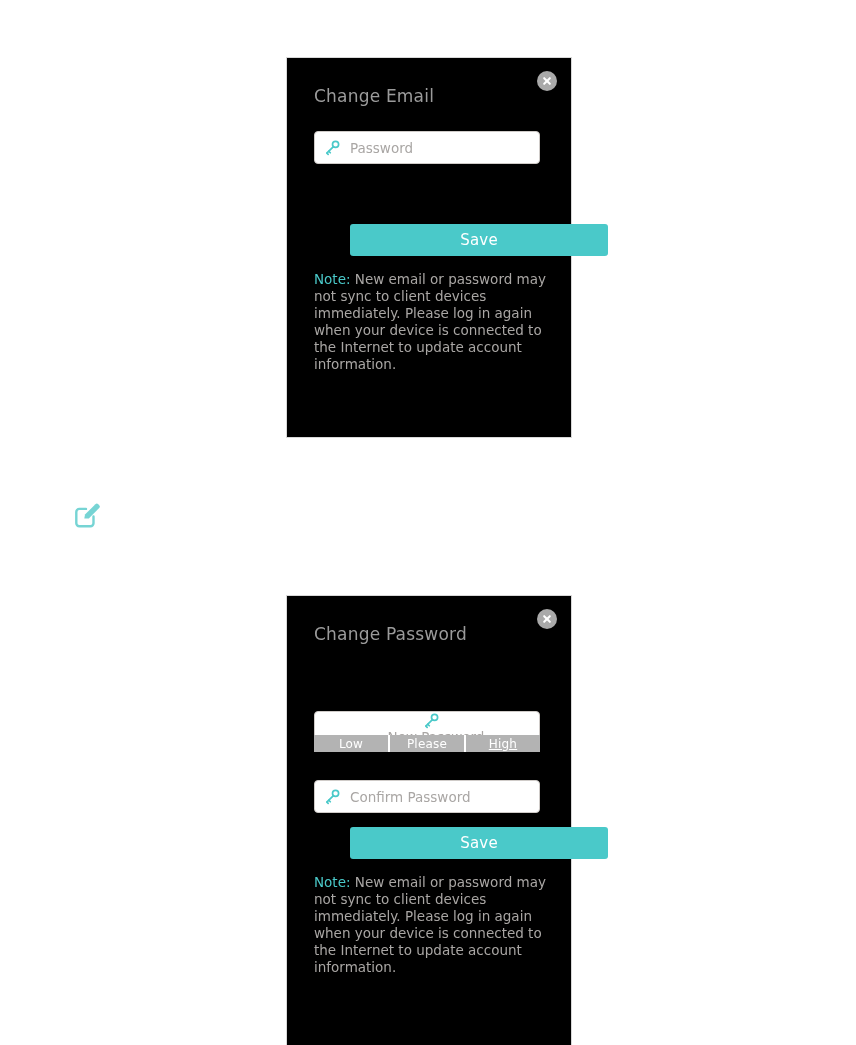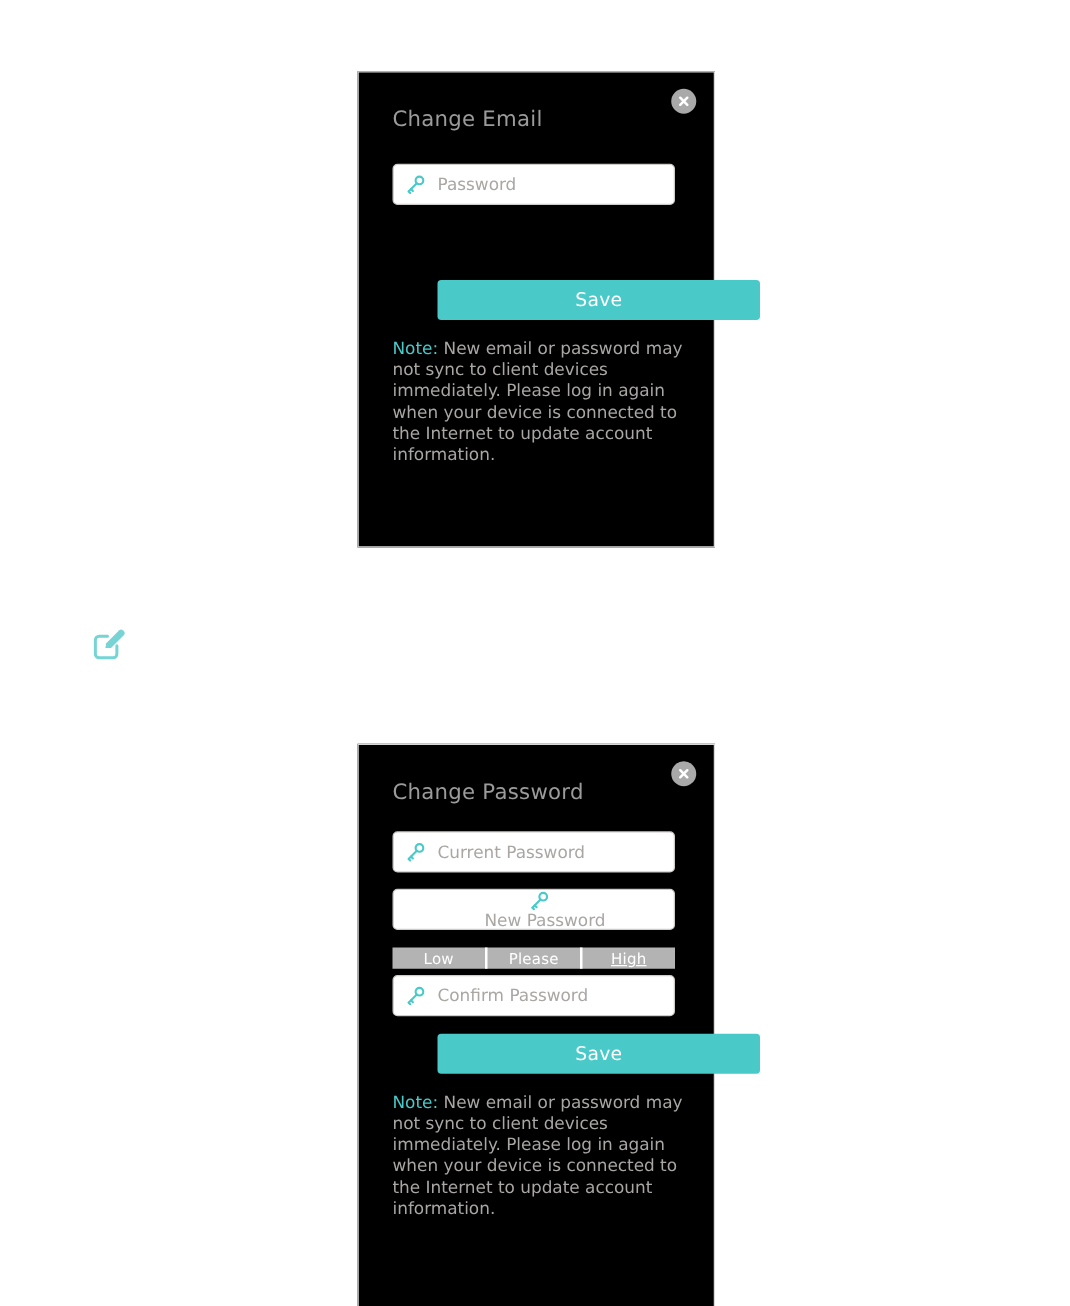--- a/index.html
+++ b/index.html
@@ -181,45 +181,34 @@
   <path d="M20.5 16.5 V23.2 a3 3 0 0 1 -3 3 H6.3 a3 3 0 0 1 -3 -3 V11.9 a3 3 0 0 1 3 -3 H13" fill="none" stroke="#76d4d4" stroke-width="2.4" stroke-linecap="round"></path>
   <path d="M11.3 18.4 L12 14.6 L22.4 4.2 a2 2 0 0 1 2.8 0 l1 1 a2 2 0 0 1 0 2.8 L15.8 18.4 Z" fill="#76d4d4"></path>
 </svg>
 
 <div class="panel" id="panel-change-password">
 
   <div class="close-icon"></div>
 
   <div class="panel-title">Change Password</div>
 
-  <div class="field" style="top:69px;">
-    <svg class="key-icon" viewBox="0 0 20 20">
-      <g fill="none" stroke="#4ac9c9" stroke-width="2" stroke-linecap="round">
-        <circle cx="13.6" cy="6.3" r="3.6"></circle>
-        <line x1="11.1" y1="8.9" x2="3.6" y2="16.4"></line>
-        <line x1="5.6" y1="14.4" x2="7.4" y2="16.2"></line>
-        <line x1="3.4" y1="16.6" x2="4.9" y2="18.1"></line>
-      </g>
-    </svg>
-    <span class="placeholder">Current Password</span>
-  </div>
 
   <div class="field" style="top:115px;flex-direction:column;">
     <svg class="key-icon" viewBox="0 0 20 20">
       <g fill="none" stroke="#4ac9c9" stroke-width="2" stroke-linecap="round">
         <circle cx="13.6" cy="6.3" r="3.6"></circle>
         <line x1="11.1" y1="8.9" x2="3.6" y2="16.4"></line>
         <line x1="5.6" y1="14.4" x2="7.4" y2="16.2"></line>
         <line x1="3.4" y1="16.6" x2="4.9" y2="18.1"></line>
       </g>
     </svg>
     <span class="placeholder">New Password</span>
   </div>
 
-  <div class="strength-meter" style="top:162px;">
+  <div class="strength-meter" style="top:139px;">
     <span class="seg">Low</span>
     <span class="seg">Please</span>
     <span class="seg">High</span>
   </div>
 
   <div class="field" style="top:184px;">
     <svg class="key-icon" viewBox="0 0 20 20">
       <g fill="none" stroke="#4ac9c9" stroke-width="2" stroke-linecap="round">
         <circle cx="13.6" cy="6.3" r="3.6"></circle>
         <line x1="11.1" y1="8.9" x2="3.6" y2="16.4"></line>

